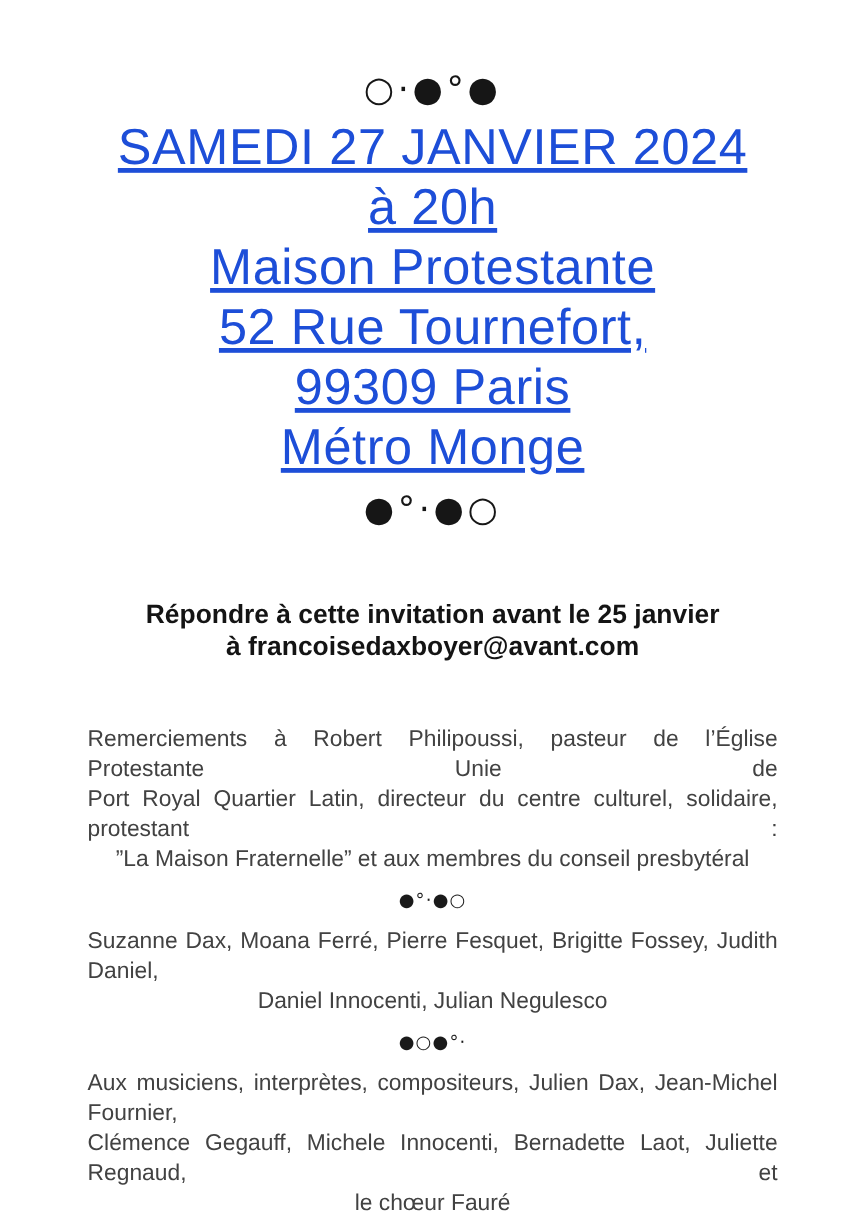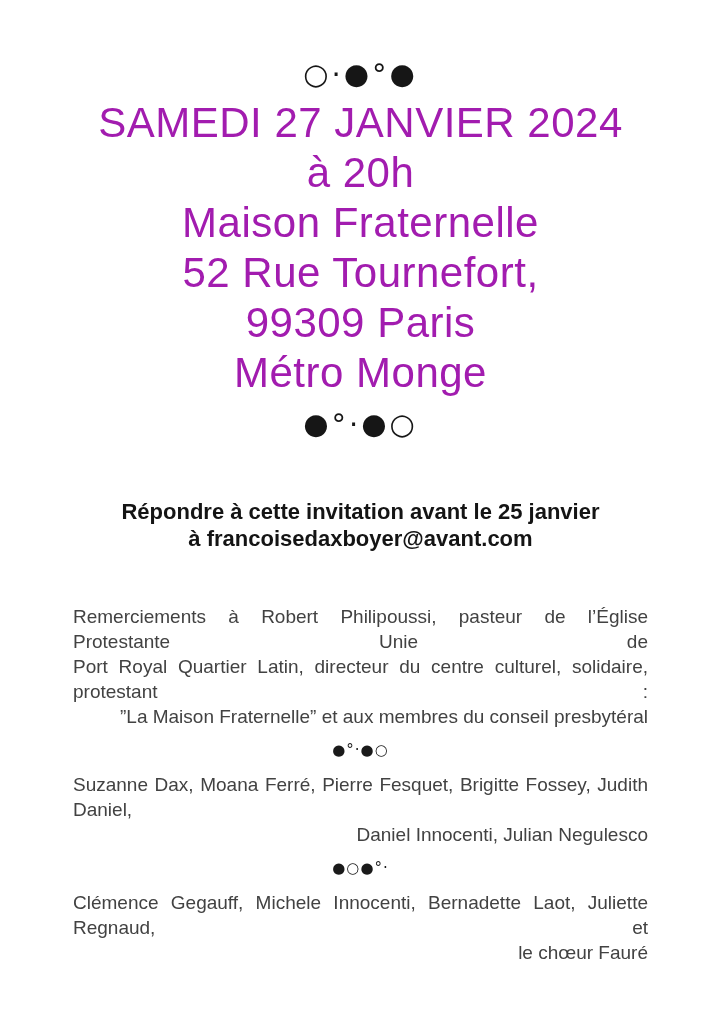--- a/index.html
+++ b/index.html
@@ -36,41 +36,42 @@
   }
   .title-block {
     margin-top: 4px;
   }
   .title-line {
     margin: 0;
     text-align: center;
     font-size: 42px;
     line-height: 50px;
     font-weight: 300;
-    color: #a21caf;
+    color: #1d4ed8;
     letter-spacing: 0.5px;
     font-family: "Liberation Sans", sans-serif;
+    text-decoration: underline;
   }
   .rsvp {
     margin-top: 50px;
     text-align: center;
     font-weight: 700;
     font-size: 22px;
     line-height: 27px;
     color: #141414;
   }
   .body-block {
     margin: 52px 61px 0 61px;
     font-size: 19px;
     line-height: 25px;
     color: #424242;
   }
   .paragraph { margin: 12px; }
   .bline {
-    text-align: right;
+    text-align: center;
     white-space: normal;
   }
   .bline.just {
     text-align: justify;
     text-align-last: justify;
   }
   .sep {
     text-align: center;
     font-size: 15px;
     line-height: 19px;
@@ -83,21 +84,21 @@
 </head>
 <body>
 
 <div class="page">
 
   <div class="ornament top">○·●°●</div>
 
   <div class="title-block">
     <h1 class="title-line">SAMEDI 27 JANVIER 2024</h1>
     <div class="title-line">à 20h</div>
-    <div class="title-line">Maison Fraternelle</div>
+    <div class="title-line">Maison Protestante</div>
     <div class="title-line">52 Rue Tournefort,</div>
     <div class="title-line">99309 Paris</div>
     <div class="title-line">Métro Monge</div>
   </div>
 
   <div class="ornament bottom">●°·●○</div>
 
   <div class="rsvp">
     <div>Répondre à cette invitation avant le 25 janvier</div>
     <div>à francoisedaxboyer@avant.com</div>
@@ -114,19 +115,20 @@
     <div class="sep">●°·●○</div>
 
     <div class="paragraph">
       <div class="bline just">Suzanne Dax, Moana Ferré, Pierre Fesquet, Brigitte Fossey, Judith Daniel,</div>
       <div class="bline">Daniel Innocenti, Julian Negulesco</div>
     </div>
 
     <div class="sep">●○●°·</div>
 
     <div class="paragraph">
+      <div class="bline just">Aux musiciens, interprètes, compositeurs, Julien Dax, Jean-Michel Fournier,</div>
       <div class="bline just">Clémence Gegauff, Michele Innocenti, Bernadette Laot, Juliette Regnaud, et</div>
       <div class="bline">le chœur Fauré</div>
     </div>
 
   </div>
 
 </div>
 
 </body></html>

